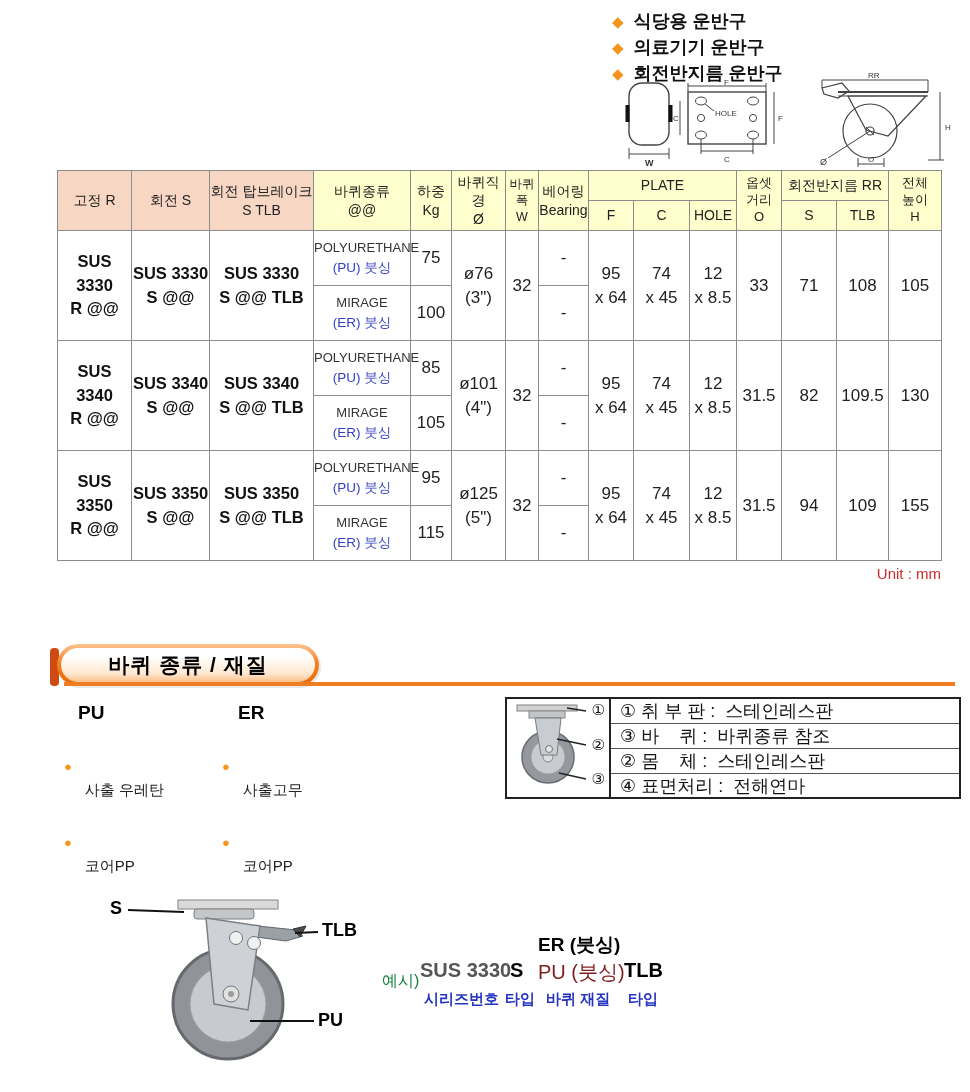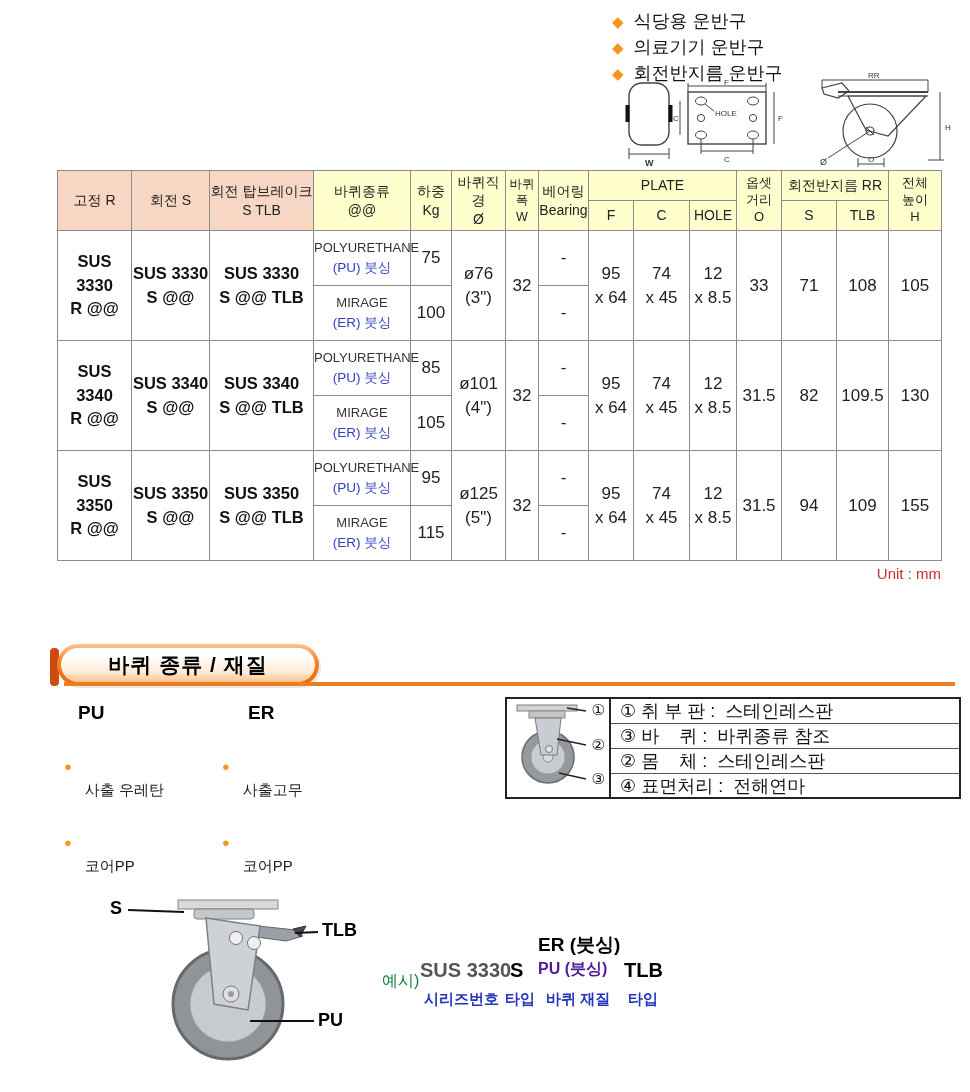--- a/index.html
+++ b/index.html
@@ -4,21 +4,21 @@
 <style>
   * { margin:0; padding:0; box-sizing:border-box; }
   html,body { background:#fff; }
   body { font-family:"Liberation Sans","DejaVu Sans",sans-serif; color:#1a1a1a; }
   .page { position:relative; width:970px; height:1092px; background:#fff; overflow:hidden; }
 
   
   .usage { position:absolute; left:612px; top:8px; }
   .usage-item { display:flex; align-items:center; gap:10px; height:26px; }
   .usage-item .diamond { color:#f7941d; font-size:15px; line-height:1; }
-  .usage-item .txt { font-size:18px; font-weight:normal; color:#111; }
+  .usage-item .txt { font-size:18px; font-weight:bold; color:#111; }
 
   
   .drw { position:absolute; }
   .drw svg text { font-family:"Liberation Sans",sans-serif; fill:#333; }
 
   
   .spec-wrap { position:absolute; left:57px; top:170px; }
   table.spec { border-collapse:collapse; table-layout:fixed; width:884px; }
   table.spec th, table.spec td { border:1px solid #8c8c8c; text-align:center; vertical-align:middle; padding:0; }
   table.spec { border:1px solid #6f6f6f; }
@@ -70,21 +70,21 @@
   
   .bottom-fig { position:absolute; left:90px; top:888px; width:280px; height:195px; }
   .bottom-fig .lbl { position:absolute; font-weight:bold; color:#000; font-size:18px; }
 
   
   .example { position:absolute; left:362px; top:932px; width:330px; height:84px; }
   .example .er-alt { position:absolute; left:176px; top:0; font-size:19px; font-weight:bold; color:#000; }
   .example .prefix { position:absolute; left:12px; top:39px; font-size:16px; color:#15803d;margin-left:8px; }
   .example .series { position:absolute; left:58px; top:27px; font-size:20px; font-weight:bold; color:#555; }
   .example .t1 { position:absolute; left:148px; top:27px; font-size:20px; font-weight:bold; color:#000; }
-  .example .wh { position:absolute; left:176px; top:27px; font-size:16px; font-weight:bold; color:#4c1d95; }
+  .example .wh { position:absolute; left:176px; top:27px; font-size:20px; font-weight:normal; color:#7f1d1d; }
   .example .t2 { position:absolute; left:262px; top:27px; font-size:20px; font-weight:bold; color:#000; }
   .example .blue { position:absolute; top:58px; font-size:15px; font-weight:bold; color:#2433c0; }
   .example .b0 { left:62px; } .example .b1 { left:143px; }
   .example .b2 { left:184px; } .example .b3 { left:266px; }
 </style>
 </head>
 <body>
 
 <div class="page">
 
@@ -346,21 +346,21 @@
       <span class="dot">●</span>
       <span class="txt">사출 우레탄</span>
     </div>
     <div class="mat-item">
       <span class="dot">●</span>
       <span class="txt">코어PP</span>
     </div>
   </div>
 
   <div class="mat-block" style="left:222px;">
-    <div class="mat-title" style="margin-left:26px;">ER</div>
+    <div class="mat-title" style="margin-left:16px;">ER</div>
     <div class="mat-item">
       <span class="dot">●</span>
       <span class="txt">사출고무</span>
     </div>
     <div class="mat-item">
       <span class="dot">●</span>
       <span class="txt">코어PP</span>
     </div>
   </div>
 

